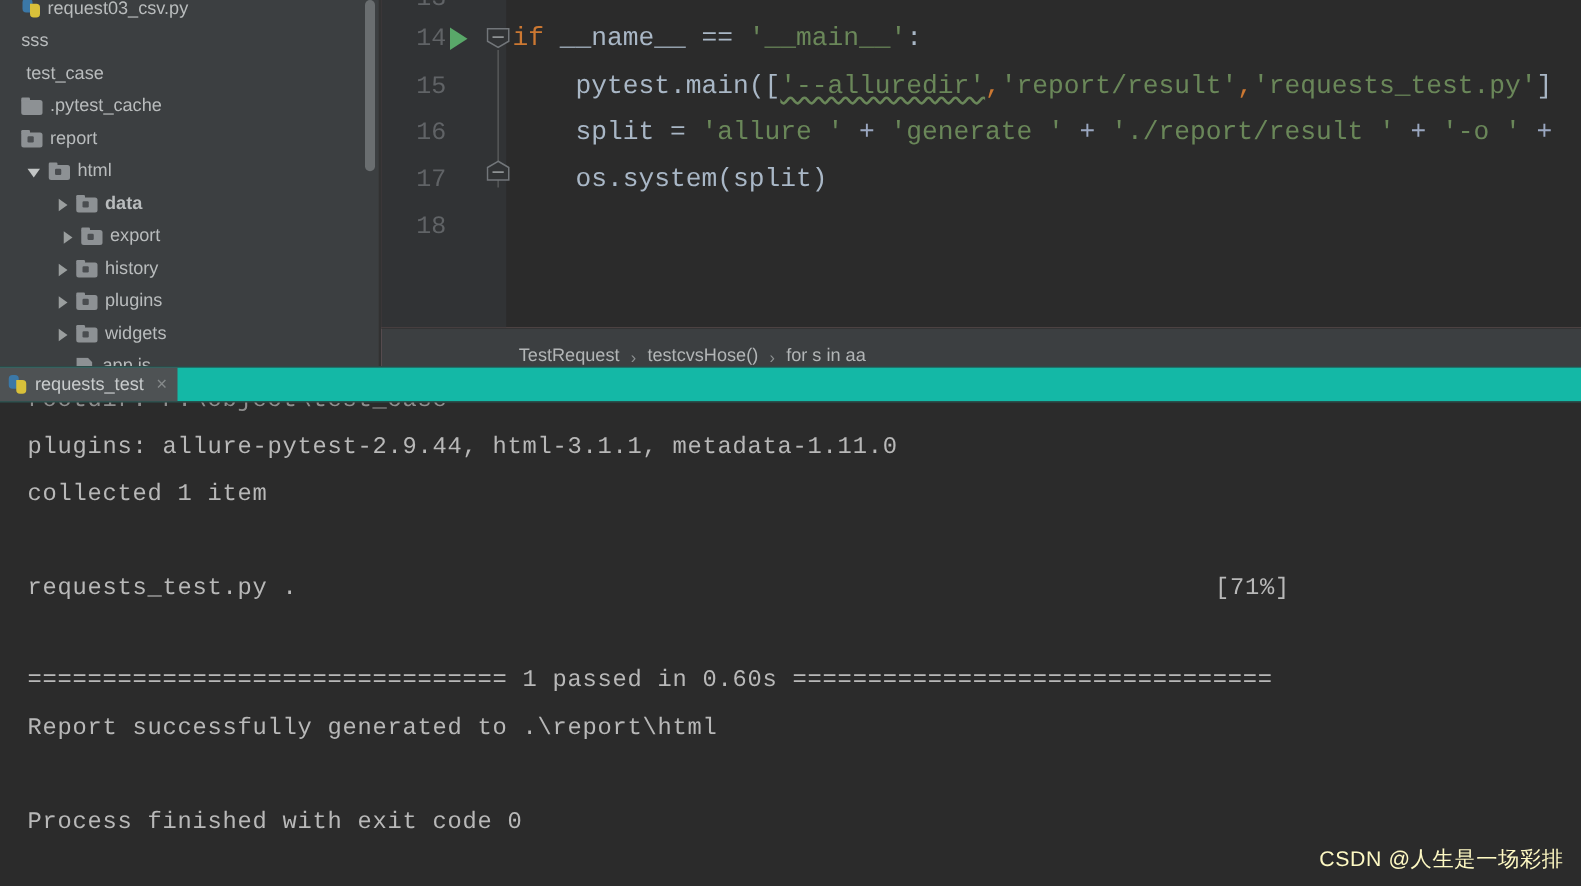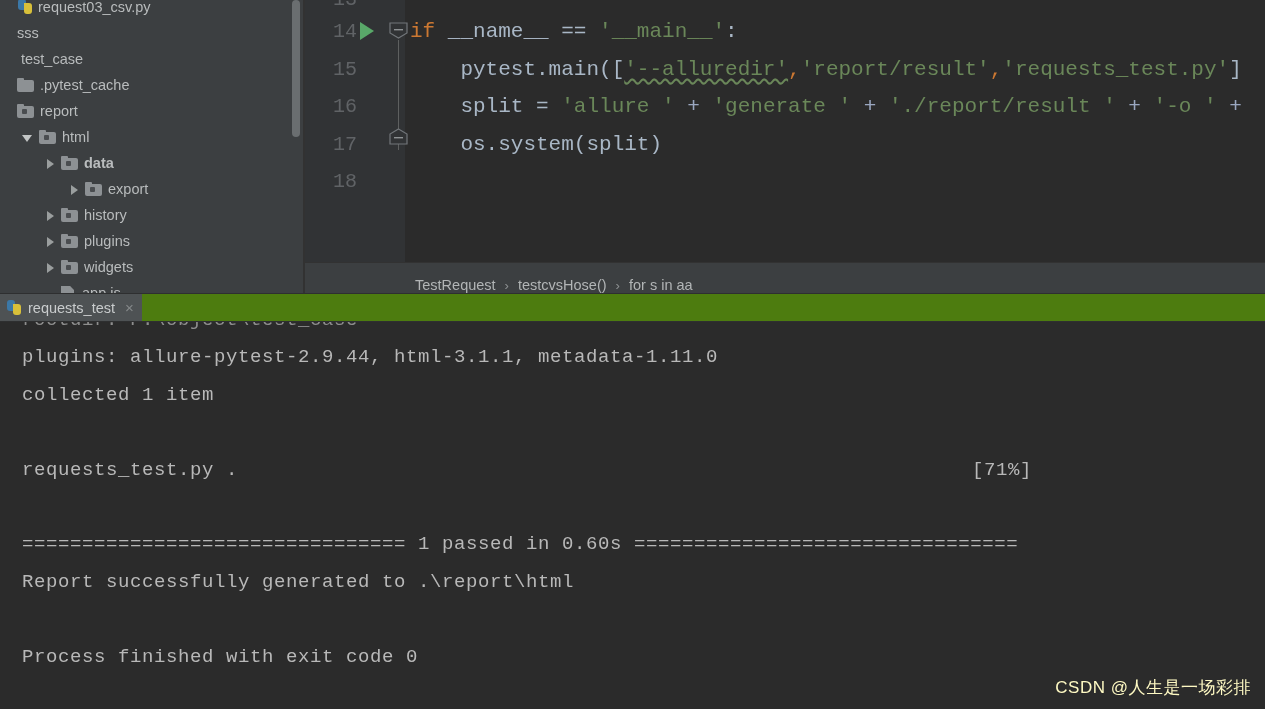--- a/index.html
+++ b/index.html
@@ -211,21 +211,21 @@
   .crumb-sep {
     color: #8c9091;
     margin: 0 9px;
     font-size: 13px;
   }
 
   
   #tab-bar {
     position: absolute; left: 0; top: 293px;
     width: 1265px; height: 29px;
-    background: #4d7c0f;
+    background: #14b8a6;
     border-top: 1px solid #2e2f30;
     border-bottom: 1px solid #2e2f30;
     box-sizing: border-box;
   }
   #tab-requests {
     position: absolute; left: 0; top: 0;
     height: 27px;
     padding: 0 8px 0 6px;
     display: flex; align-items: center;
     background: #4e5254;
@@ -326,21 +326,21 @@
             </span>
             <span class="tree-label">html</span>
           </div>
           <div class="tree-row" style="top: 150px; padding-left: 44px; font-weight: bold;">
             <span class="tw-arrow collapsed"></span>
             <span class="folder-icon">
               <span class="dot"></span>
             </span>
             <span class="tree-label">data</span>
           </div>
-          <div class="tree-row" style="top: 176px; padding-left: 68px; text-align: center;">
+          <div class="tree-row" style="top: 176px; padding-left: 48px; text-align: center;">
             <span class="tw-arrow collapsed"></span>
             <span class="folder-icon">
               <span class="dot"></span>
             </span>
             <span class="tree-label">export</span>
           </div>
           <div class="tree-row" style="top: 202px; padding-left: 44px;">
             <span class="tw-arrow collapsed"></span>
             <span class="folder-icon">
               <span class="dot"></span>

